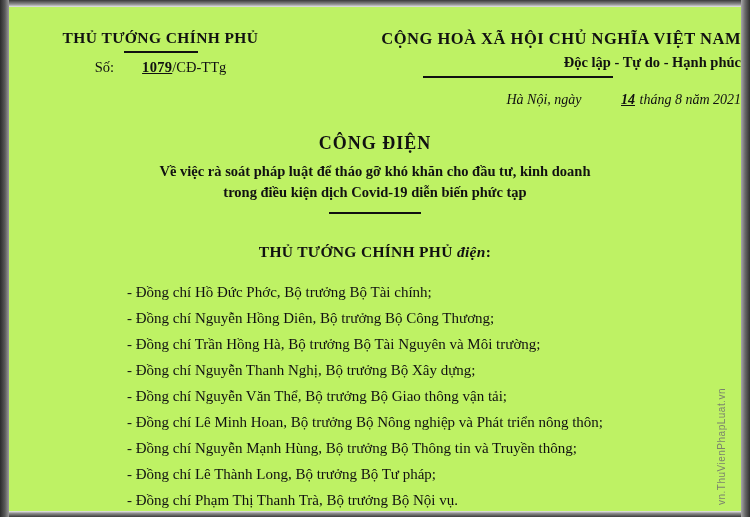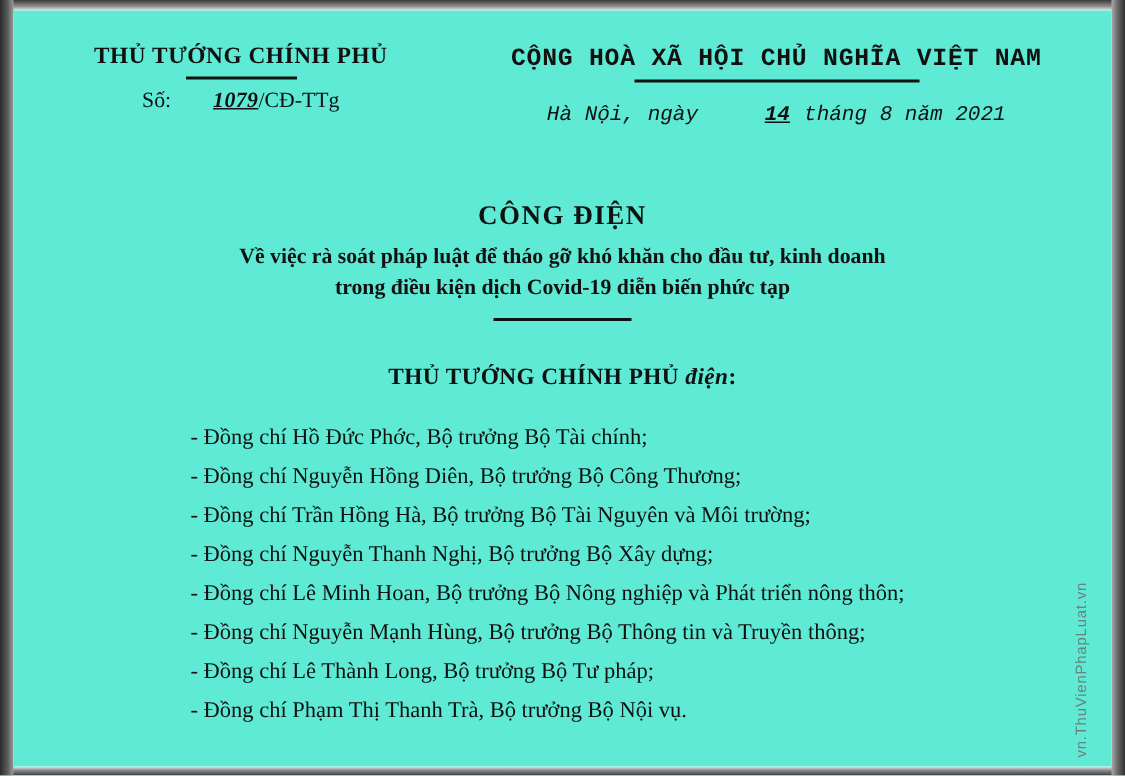--- a/index.html
+++ b/index.html
@@ -42,43 +42,42 @@
   .edge-bottom {
     position: absolute;
     left: 0; bottom: 0;
     width: 750px; height: 6px;
     background: linear-gradient(to top, #3c3c3c 0%, #8e8e8e 60%, #ececec 100%);
   }
   .sheet {
     position: absolute;
     left: 9px; top: 7px;
     width: 732px; height: 504px;
-    background: #5eead4;
+    background: #bef264;
   }
 
   
   .header {
     position: absolute;
     left: 0; top: 22px;
     width: 732px;
     display: flex;
     flex-direction: row;
     align-items: flex-start;
   }
   .header-left {
     width: 285px;
     text-align: center;
     padding-left: 18px;
     box-sizing: border-box;
   }
   .header-right {
     width: 447px;
-    text-align: center;
+    text-align: right;
     box-sizing: border-box;
-    font-family: Liberation Mono, monospace;
   }
   .org-name {
     font-size: 15.5px;
     font-weight: bold;
     letter-spacing: 0.4px;
     white-space: nowrap;
   }
   .rule-short {
     width: 74px;
     height: 1.5px;
@@ -89,21 +88,20 @@
     width: 190px;
     height: 1.5px;
     background: #111;
     margin: 5px auto 7px auto;
   }
   .doc-number {
     font-size: 14.5px;
     white-space: nowrap;
   }
   .doc-number .num {
-    font-style: italic;
     font-weight: bold;
     text-decoration: underline;
     letter-spacing: 0.3px;
     margin-left: 28px;
   }
   .nation-name {
     font-size: 16.5px;
     font-weight: bold;
     letter-spacing: 0.5px;
     white-space: nowrap;
@@ -209,20 +207,21 @@
     <div class="header">
       <div class="header-left">
         <div class="org-name">THỦ TƯỚNG CHÍNH PHỦ</div>
         <div class="rule-short"></div>
         <div class="doc-number">
           <span>Số:</span><span class="num">1079</span><span>/CĐ-TTg</span>
         </div>
       </div>
       <div class="header-right">
         <div class="nation-name">CỘNG HOÀ XÃ HỘI CHỦ NGHĨA VIỆT NAM</div>
+        <div class="motto">Độc lập - Tự do - Hạnh phúc</div>
         <div class="rule-mid"></div>
         <div class="place-date">
           <span>Hà Nội, ngày</span>
           <span class="day">14</span>
           <span>tháng 8 năm 2021</span>
         </div>
       </div>
     </div>
 
     <div class="title-block">
@@ -237,20 +236,21 @@
     <div class="sender-line">
       <span>THỦ TƯỚNG CHÍNH PHỦ</span>
       <span class="verb">điện</span><span>:</span>
     </div>
 
     <div class="recipients">
       <div class="recipient">- Đồng chí Hồ Đức Phớc, Bộ trưởng Bộ Tài chính;</div>
       <div class="recipient">- Đồng chí Nguyễn Hồng Diên, Bộ trưởng Bộ Công Thương;</div>
       <div class="recipient">- Đồng chí Trần Hồng Hà, Bộ trưởng Bộ Tài Nguyên và Môi trường;</div>
       <div class="recipient">- Đồng chí Nguyễn Thanh Nghị, Bộ trưởng Bộ Xây dựng;</div>
+      <div class="recipient">- Đồng chí Nguyễn Văn Thể, Bộ trưởng Bộ Giao thông vận tải;</div>
       <div class="recipient">- Đồng chí Lê Minh Hoan, Bộ trưởng Bộ Nông nghiệp và Phát triển nông thôn;</div>
       <div class="recipient">- Đồng chí Nguyễn Mạnh Hùng, Bộ trưởng Bộ Thông tin và Truyền thông;</div>
       <div class="recipient">- Đồng chí Lê Thành Long, Bộ trưởng Bộ Tư pháp;</div>
       <div class="recipient">- Đồng chí Phạm Thị Thanh Trà, Bộ trưởng Bộ Nội vụ.</div>
     </div>
 
     <div class="watermark">vn.ThuVienPhapLuat.vn</div>
 
   </div>
 </div>

